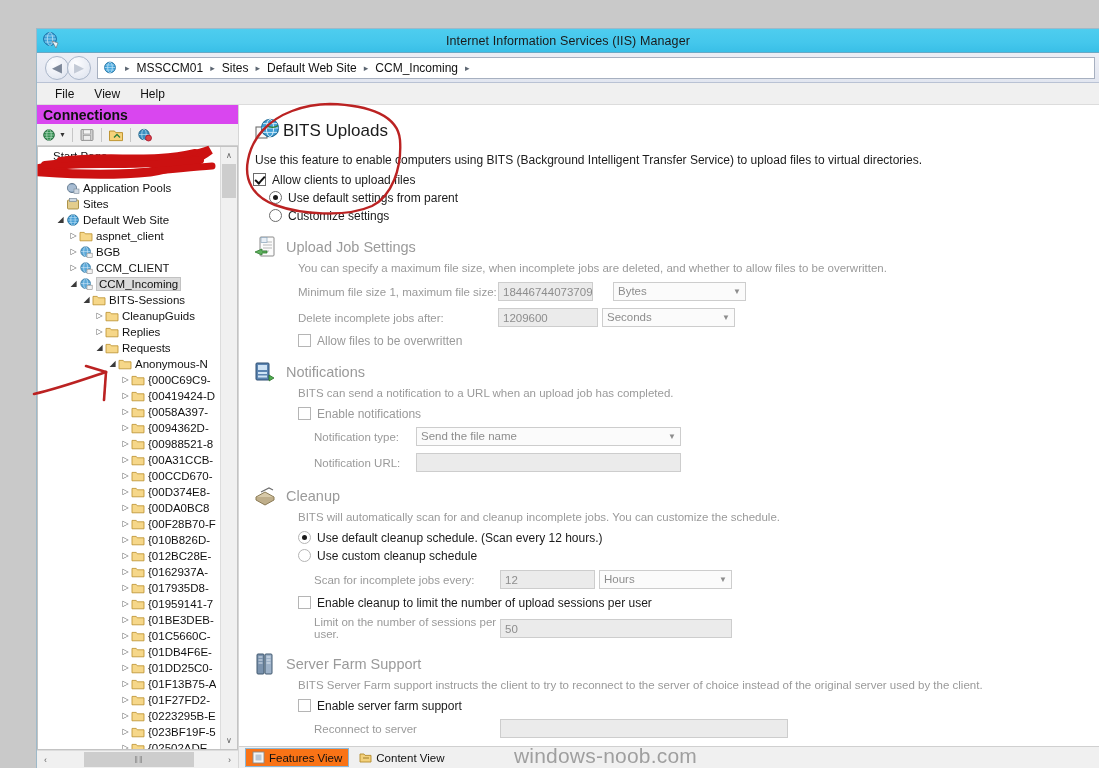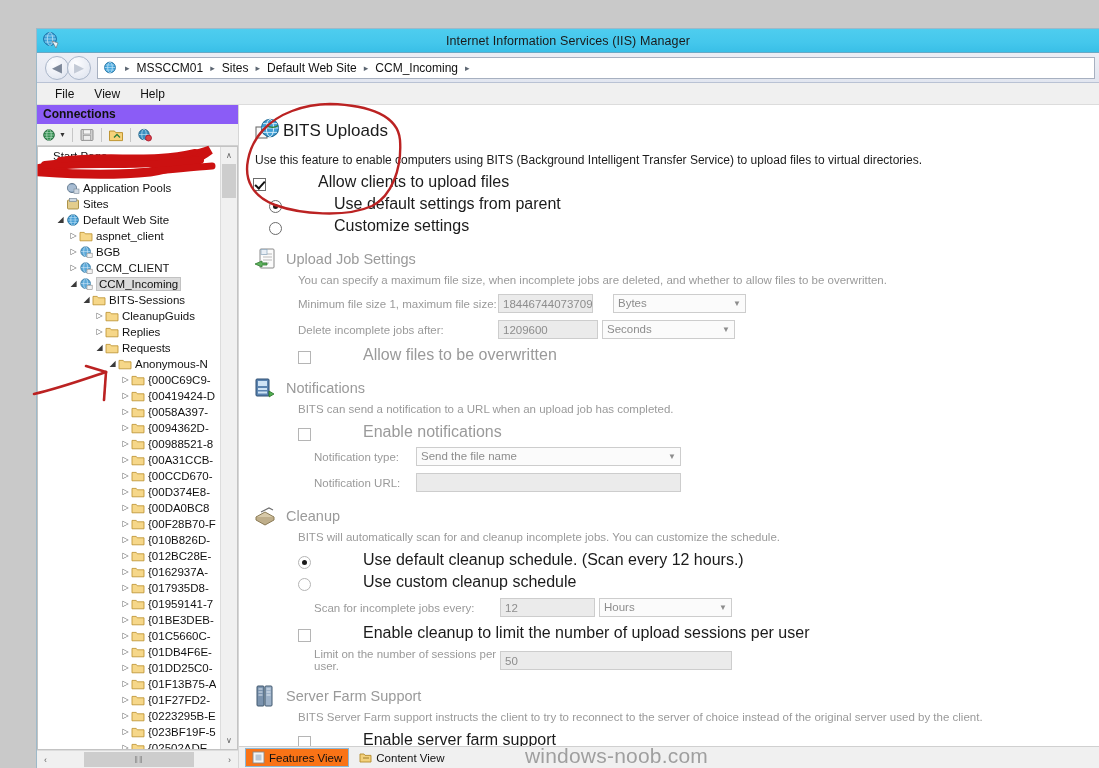--- a/index.html
+++ b/index.html
@@ -109,23 +109,23 @@
   
   #leftpane {
     flex: 0 0 202px;
     display: flex; flex-direction: column;
     background: #f0f0f0;
     border-right: 1px solid #d6d6d6;
     min-height: 0;
   }
   #conn-title {
     flex: 0 0 19px;
-    font-size: 12px; font-weight: bold; color: #111;
+    font-size: 14px; font-weight: bold; color: #111;
     padding: 2px 0 0 6px;
-    background: #8b5cf6;
+    background: #d946ef;
   }
   #conn-toolbar {
     flex: 0 0 22px;
     display: flex; align-items: center; gap: 3px;
     padding-left: 5px;
     background: #f0f0f0;
     border-bottom: 1px solid #d0d0d0;
   }
   .tbicon { width: 16px; height: 16px; display: block; }
   .tbsep { width: 1px; height: 14px; background: #c6c6c6; margin: 0 3px; }
@@ -235,24 +235,23 @@
   .page-head h1 {
     margin: 0;
     font-size: 17px; font-weight: normal; color: #1b1b1b;
   }
   .page-desc {
     font-size: 12px; color: #1b1b1b;
     margin: 0 0 6px 2px;
   }
 
   .chk-row, .radio-row {
-    display: flex; align-items: flex-end;
-    font-size: 16px; color: #1b1b1b;
+    display: flex; align-items: flex-start;
+    font-size: 12px; color: #1b1b1b;
     margin: 4px 0;
-    gap: 46px;
   }
   .chk-row.dim, .radio-row.dim, .lbl.dim { color: #9a9a9a; }
 
   .cb {
     width: 13px; height: 13px; flex: 0 0 13px;
     border: 1px solid #6c6c6c;
     background: #fff;
     margin-right: 6px;
     position: relative;
   }
@@ -339,21 +338,21 @@
     padding: 2px 6px;
     margin-right: 4px;
   }
   .viewtab.active {
     background: #f97316;
     border: 1px solid #8ab6d6;
   }
   .viewtab .vicon { width: 13px; height: 13px; }
   #watermark {
     position: absolute;
-    left: 286px; top: -3px;
+    left: 275px; top: -3px;
     font-size: 21px;
     color: #9f9f9f;
     font-family: "Liberation Sans", sans-serif;
     letter-spacing: .2px;
     white-space: nowrap;
   }
 
   
   #ink {
     position: absolute; left: 0; top: 0;

